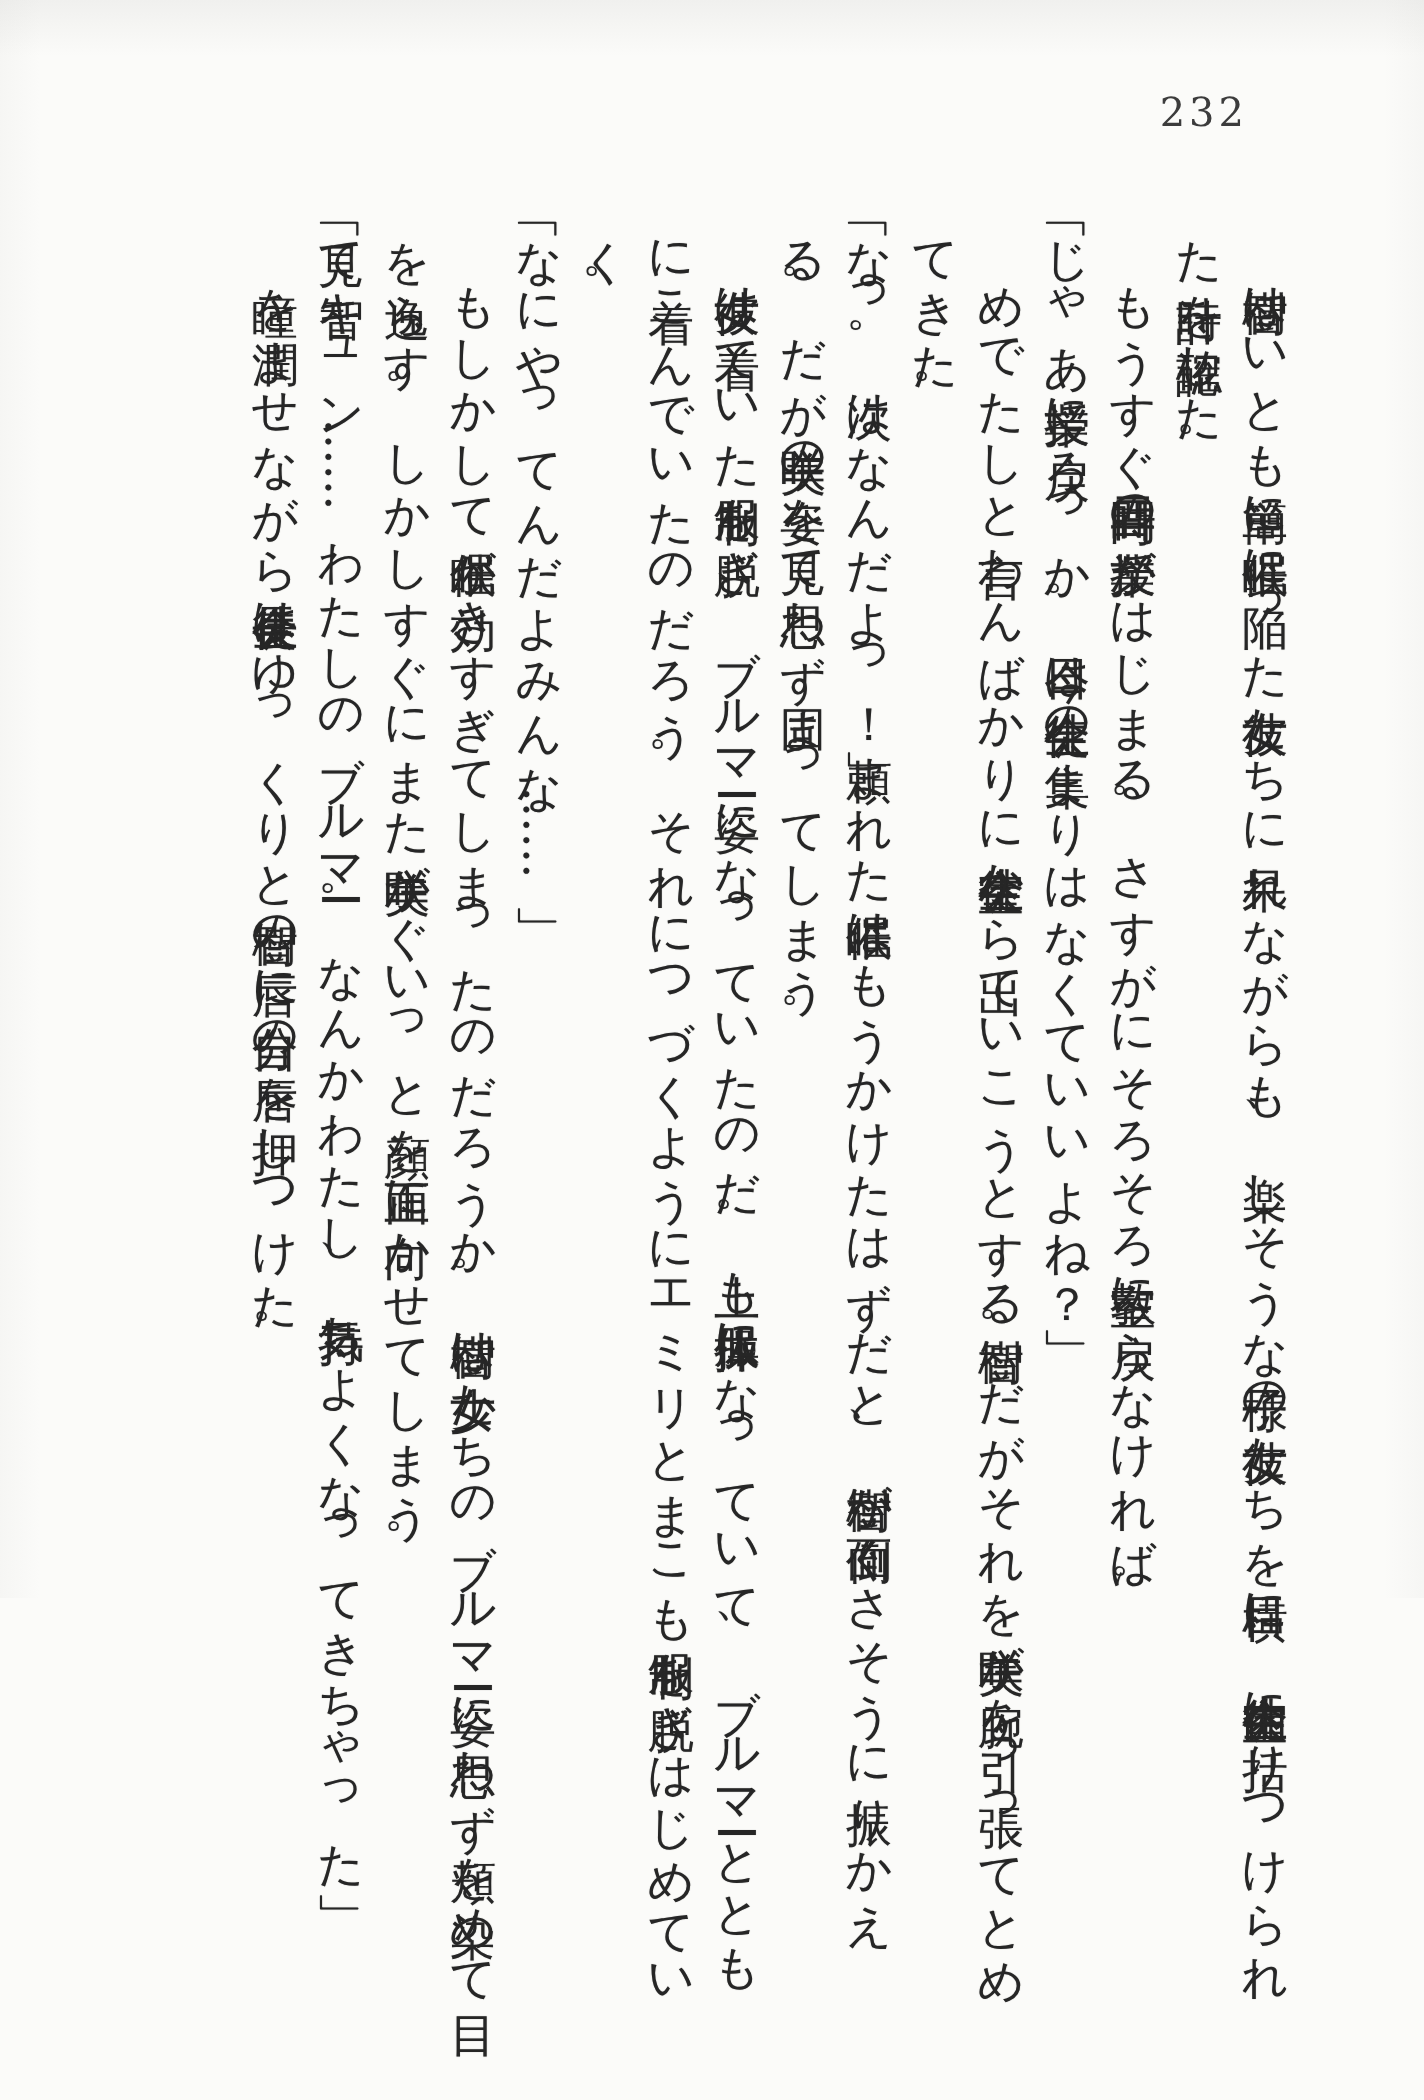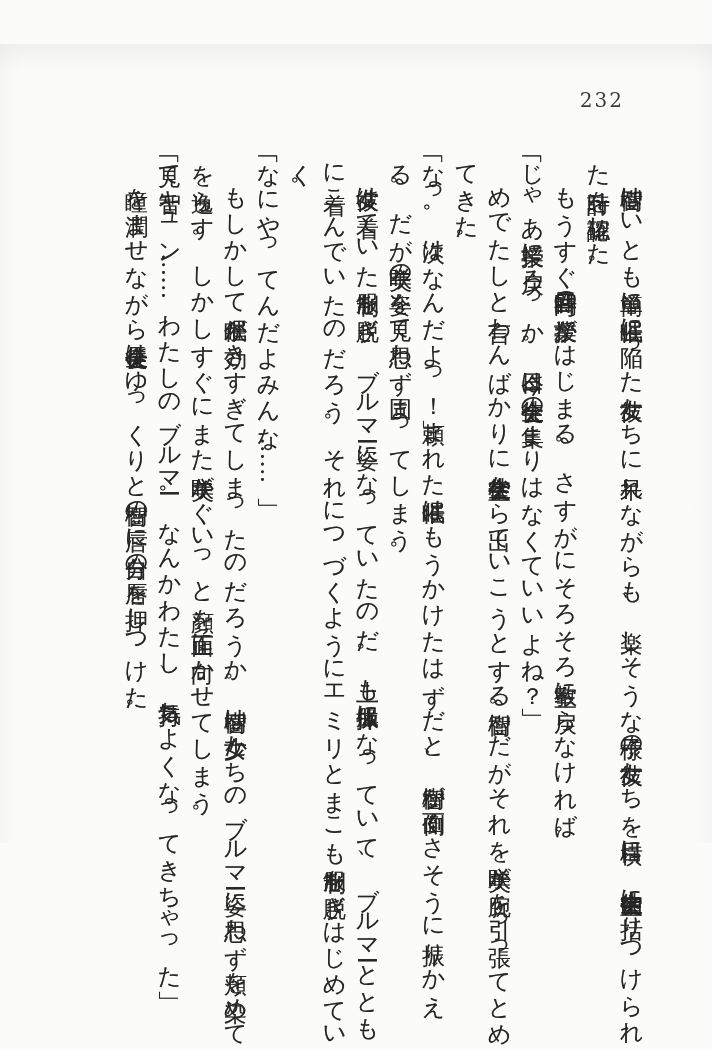--- a/index.html
+++ b/index.html
@@ -15,21 +15,20 @@
   }
   .page {
     position: relative;
     width: 712px;
     height: 799px;
     background:
       linear-gradient(180deg, rgba(190,190,188,0.18) 0%, rgba(251,251,249,0) 28px),
       linear-gradient(90deg, rgba(200,200,198,0.10) 0%, rgba(251,251,249,0) 20px),
       linear-gradient(270deg, rgba(200,200,198,0.10) 0%, rgba(251,251,249,0) 20px),
       #fbfbf9;
-    margin-top: 44px;
   }
   .page-number {
     position: absolute;
     top: 44px;
     right: 88px;
     font-size: 20px;
     letter-spacing: 2px;
     color: #3c3c3c;
   }
   .text-block {

